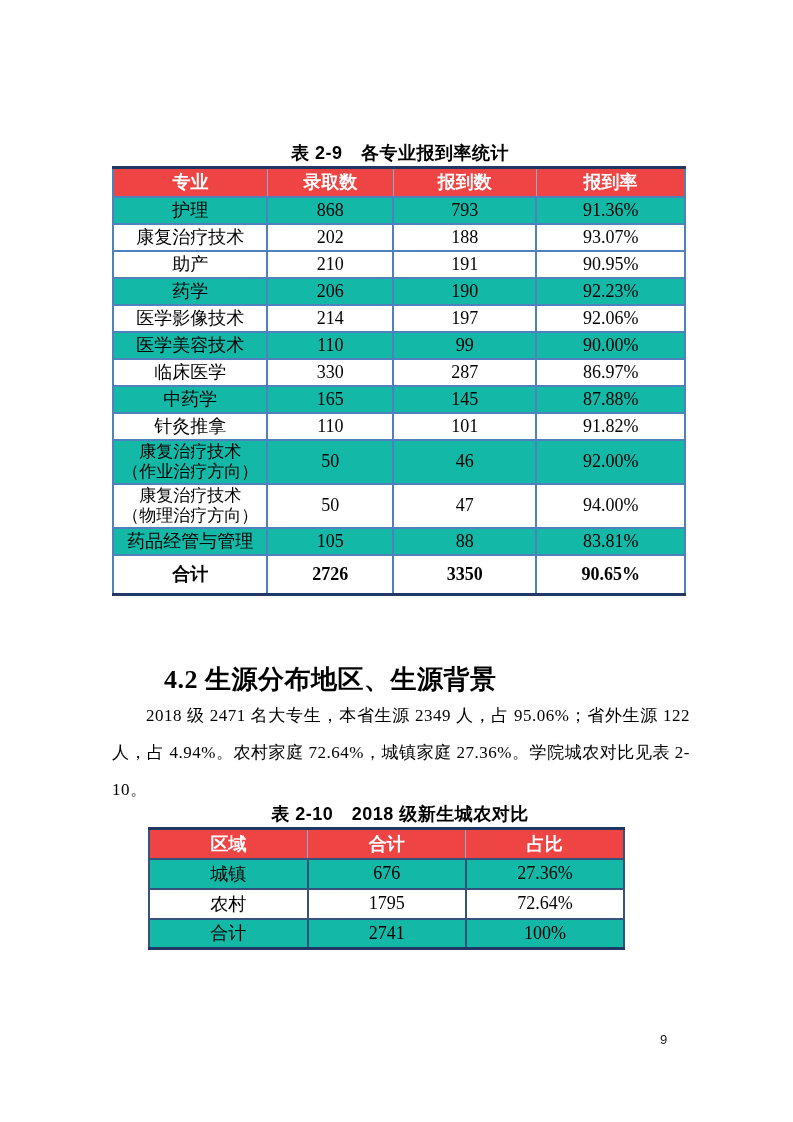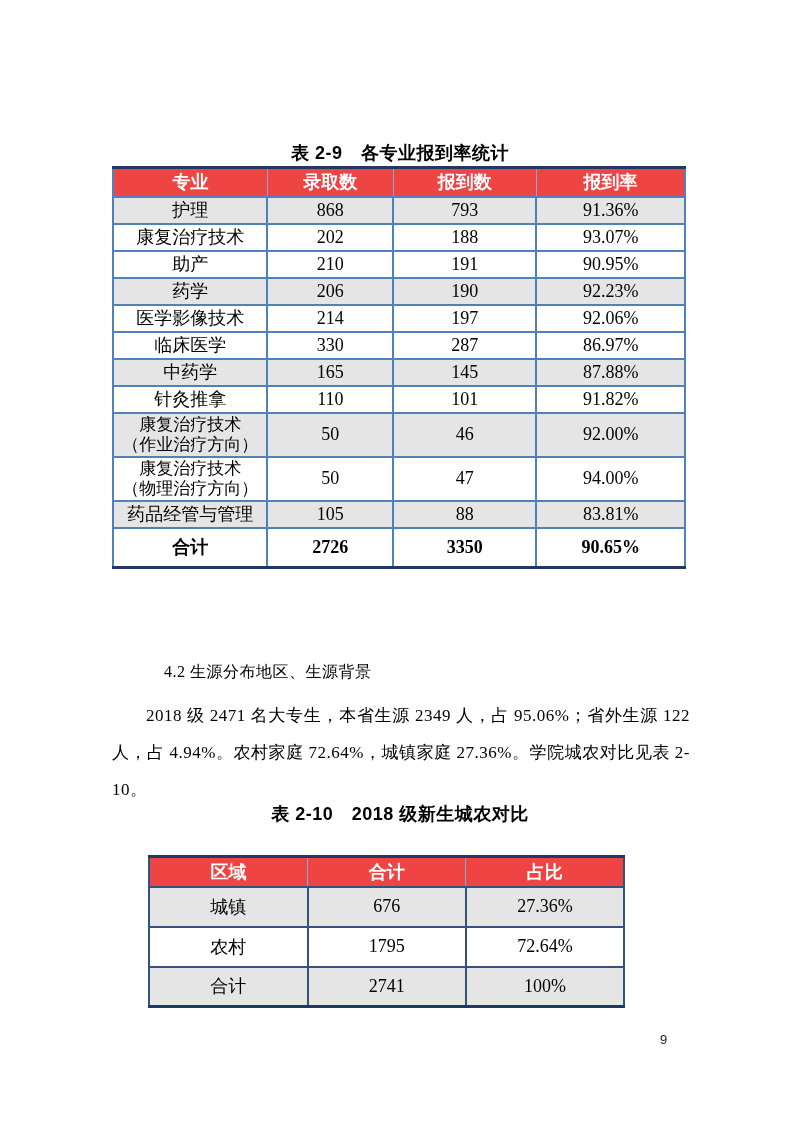--- a/index.html
+++ b/index.html
@@ -27,21 +27,21 @@
   .caption1 { top: 141px; }
   .caption2 { top: 802px; }
 
   table.doc-table {
     position: absolute;
     border-collapse: collapse;
     table-layout: fixed;
     text-align: center;
   }
   table.t1 { top: 166px; left: 112px; width: 574px; }
-  table.t2 { top: 827px; left: 148px; width: 477px; margin-top: 28px; }
+  table.t2 { top: 827px; left: 148px; width: 477px; }
 
   .doc-table th, .doc-table td {
     border: 2px solid #4f81bd;
     text-align: center;
     vertical-align: middle;
     font-size: 18px;
     padding: 0 2px;
   }
   .t2 th, .t2 td { border-color: #35527c; }
 
@@ -57,40 +57,40 @@
   .doc-table th:first-child { border-left: 2px solid #4f81bd; }
   .doc-table th:last-child { border-right: 2px solid #4f81bd; }
   .t2 th:first-child { border-left-color: #35527c; }
   .t2 th:last-child { border-right-color: #35527c; }
 
   .t1 thead tr { height: 29px; }
   .t1 tbody tr { height: 27px; }
   .t1 tbody tr.tall { height: 44px; }
   .t1 tbody tr.total { height: 40px; }
   .t2 thead tr { height: 30px; }
-  .t2 tbody tr { height: 40px; font-family: Liberation Serif, serif; }
-
-  tr.alt td { background: #e5e5e5; }
+  .t2 tbody tr { height: 30px; font-family: Liberation Serif, serif; }
+
+  tr.alt td { background: #14b8a6; }
   tr.plain td { background: #ffffff; }
   tr.total td {
     background: #ffffff;
     font-weight: bold;
     border-bottom: 3px solid #1f3864;
   }
   .t1 tbody tr:last-child td, .t2 tbody tr:last-child td { border-bottom: 3px solid #1f3864; }
 
   td.pre { white-space: pre-line; line-height: 1.15; font-size: 17px; }
 
   .section-heading {
     position: absolute;
     top: 662px;
     left: 112px;
     width: 578px;
-    font-size: 16px;
-    font-weight: normal;
+    font-size: 26px;
+    font-weight: bold;
     text-indent: 52px;
     letter-spacing: 0.5px;
   }
   .body-paragraph {
     position: absolute;
     top: 697px;
     left: 112px;
     width: 578px;
     font-size: 17px;
     line-height: 37px;
@@ -153,20 +153,26 @@
         <td>206</td>
         <td>190</td>
         <td>92.23%</td>
       </tr>
       <tr class="plain">
         <td>医学影像技术</td>
         <td>214</td>
         <td>197</td>
         <td>92.06%</td>
       </tr>
+      <tr class="alt">
+        <td>医学美容技术</td>
+        <td>110</td>
+        <td>99</td>
+        <td>90.00%</td>
+      </tr>
       <tr class="plain">
         <td>临床医学</td>
         <td>330</td>
         <td>287</td>
         <td>86.97%</td>
       </tr>
       <tr class="alt">
         <td>中药学</td>
         <td>165</td>
         <td>145</td>

